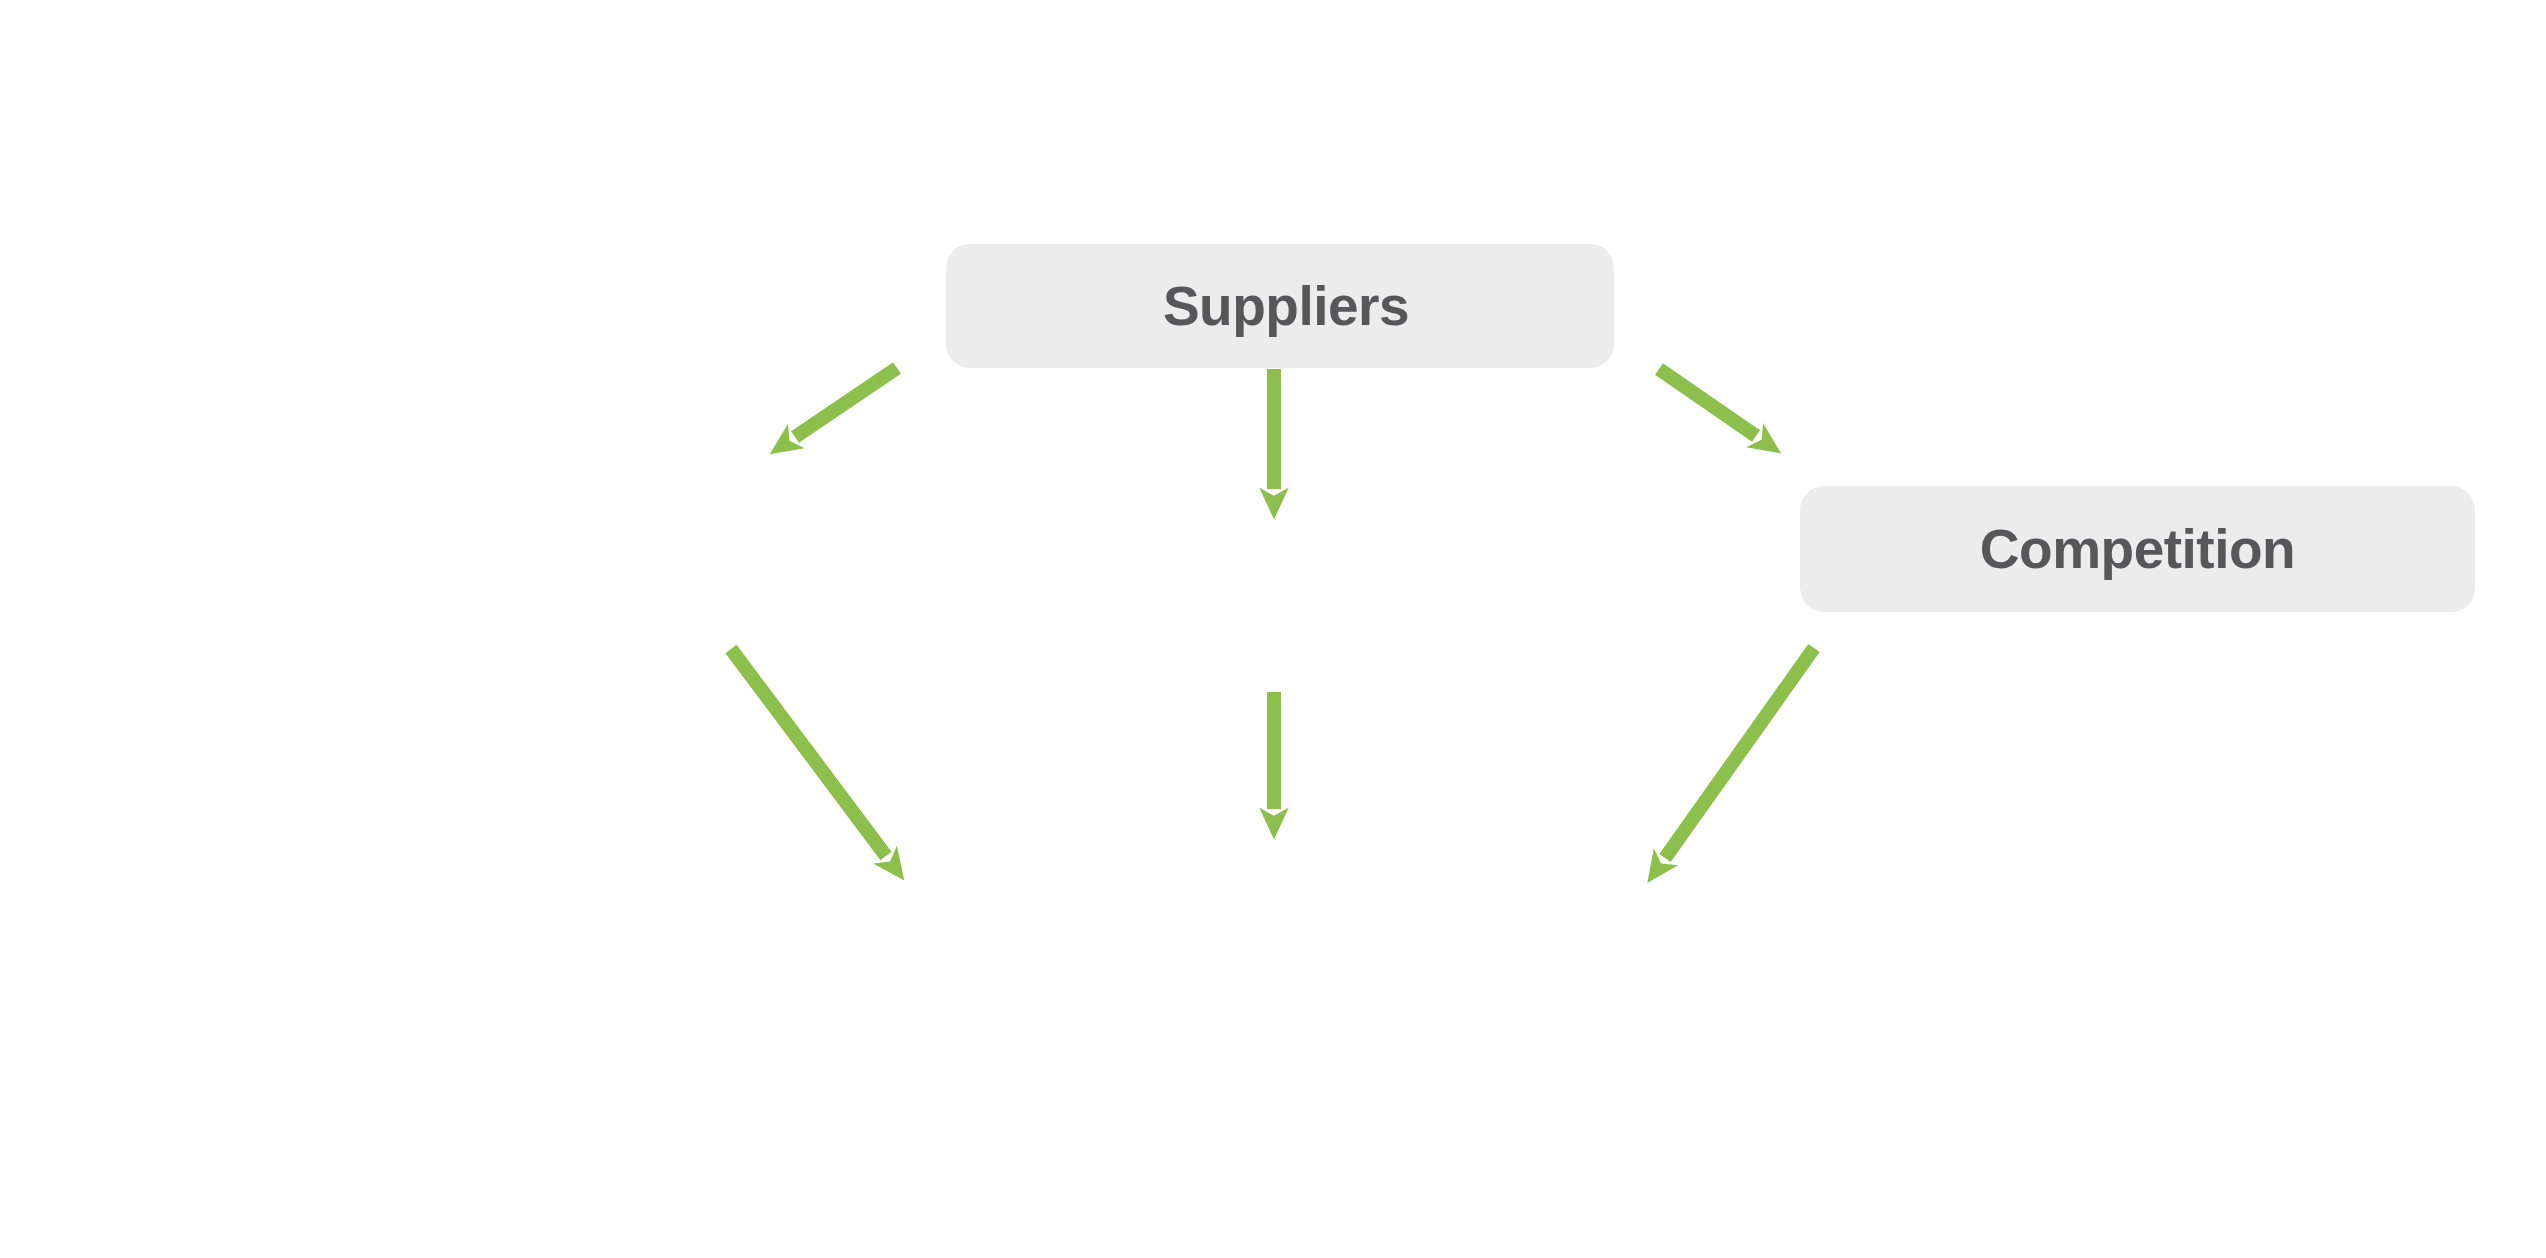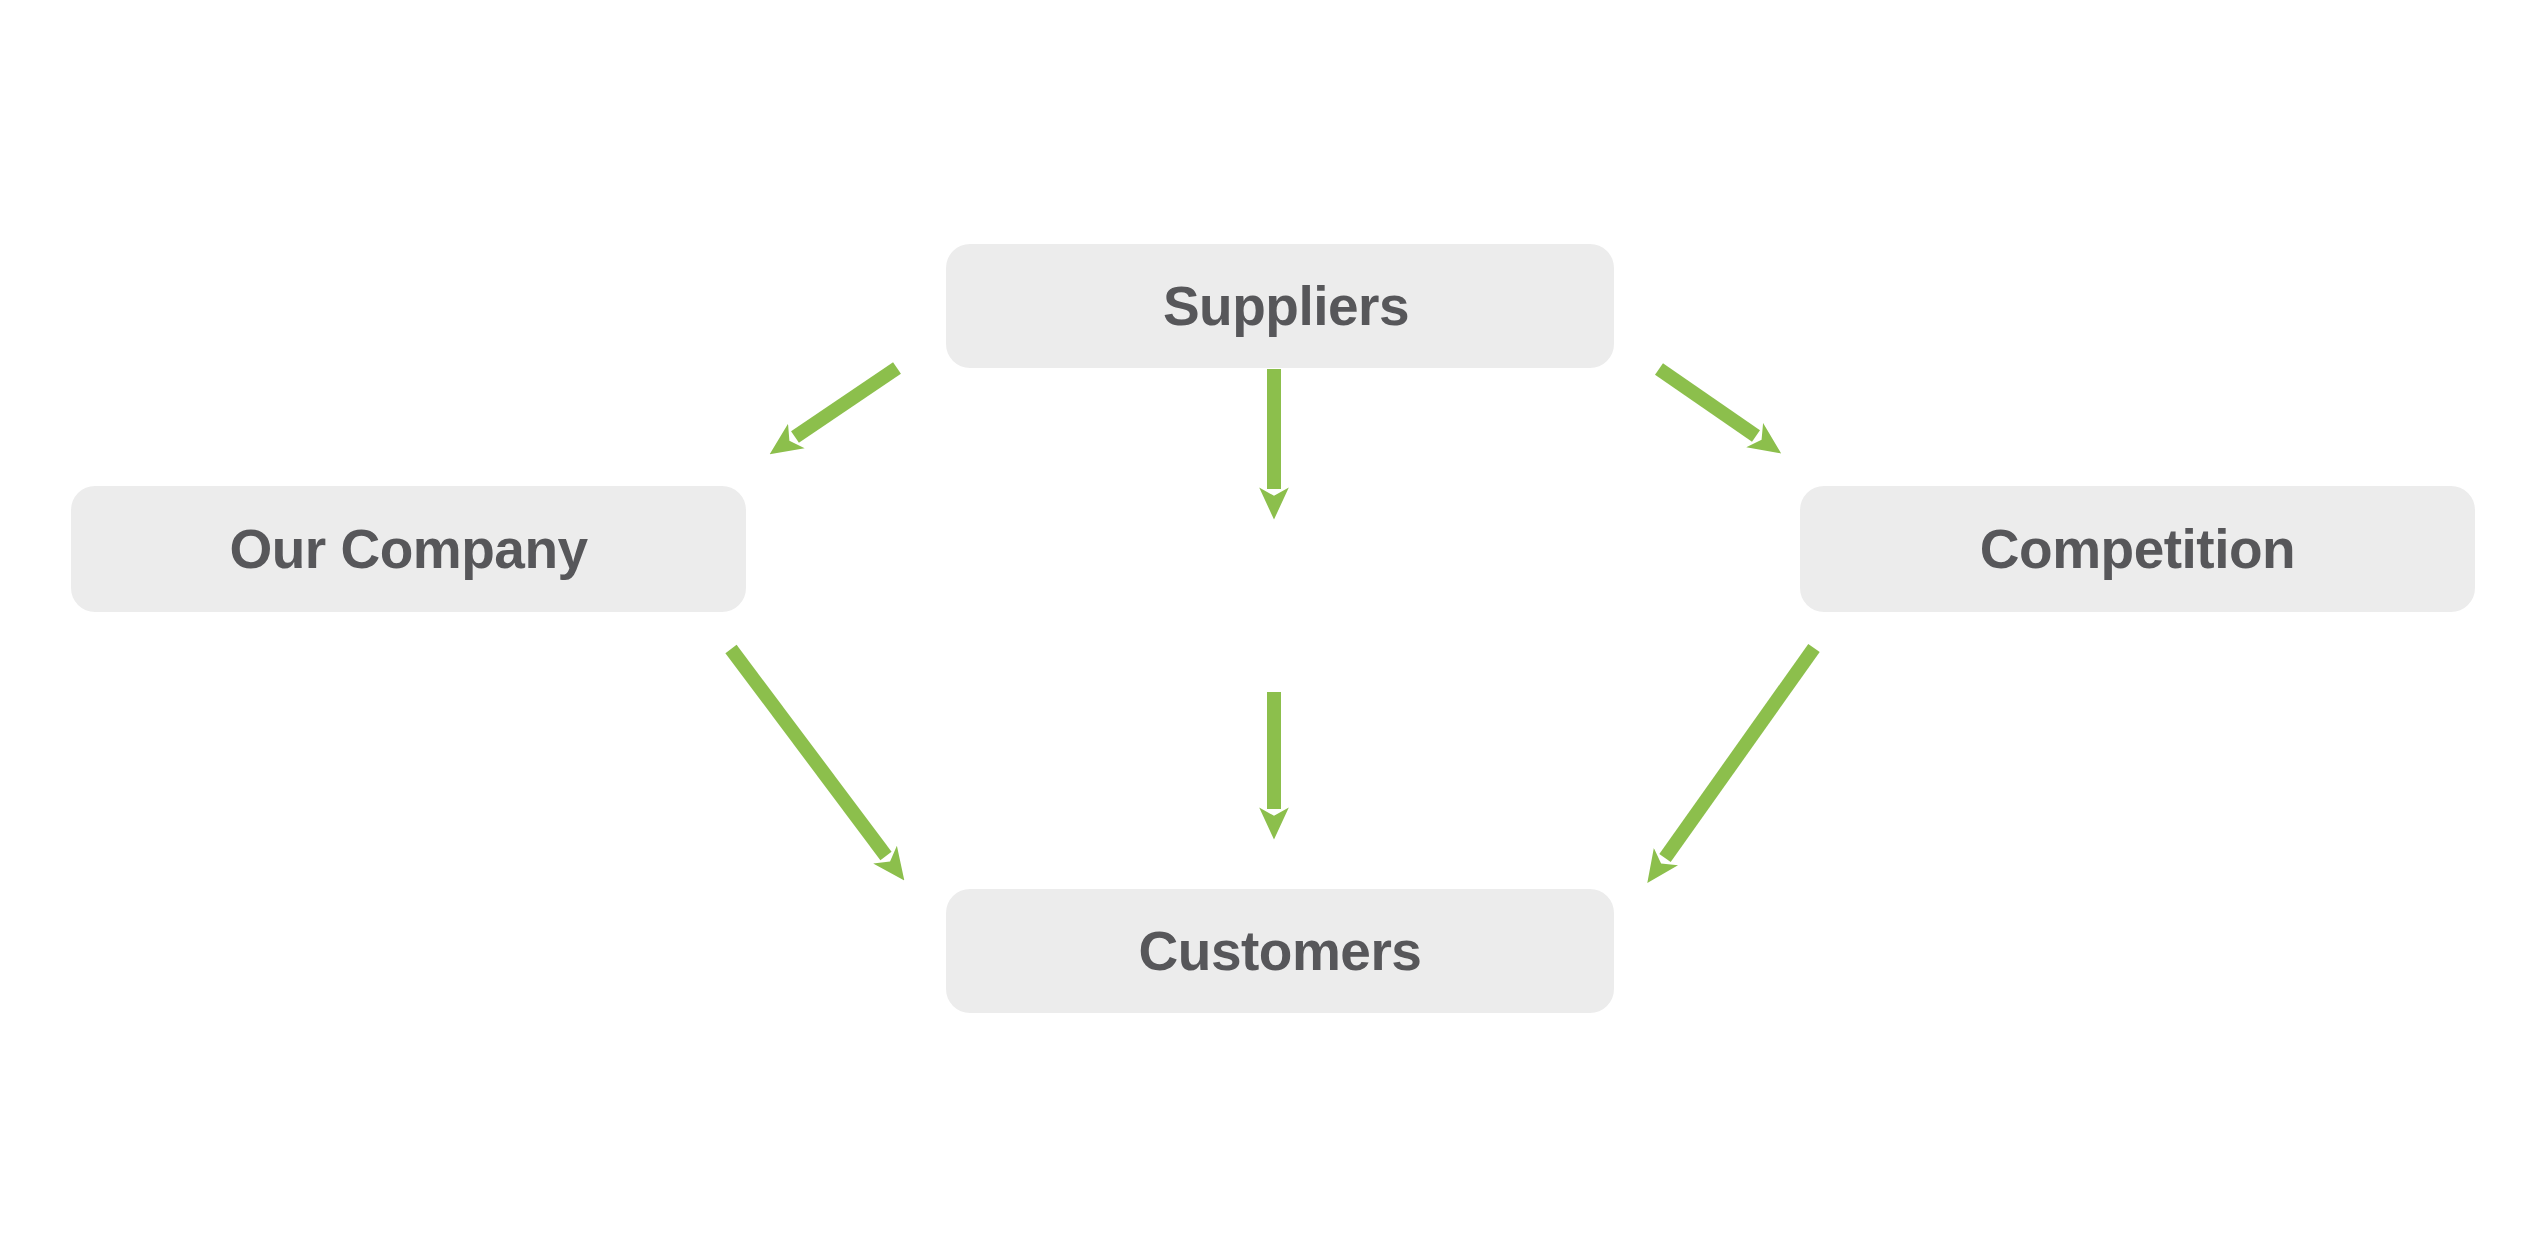--- a/index.html
+++ b/index.html
@@ -71,26 +71,20 @@
     <line x1="1659" y1="369" x2="1756" y2="436" marker-end="url(#arrowhead)"></line>
     <line x1="731" y1="649" x2="886" y2="856" marker-end="url(#arrowhead)"></line>
     <line x1="1274" y1="692" x2="1274" y2="809" marker-end="url(#arrowhead)"></line>
     <line x1="1814" y1="648" x2="1665" y2="858" marker-end="url(#arrowhead)"></line>
   </svg>
 
   <div class="node node-suppliers">
     <span class="label">Suppliers</span>
   </div>
 
-  <div class="node node-our-company">
-    <span class="label">Our Company</span>
-  </div>
 
 
   <div class="node node-competition">
     <span class="label">Competition</span>
   </div>
 
-  <div class="node node-customers">
-    <span class="label">Customers</span>
-  </div>
 
 </div>
 
 </body></html>

